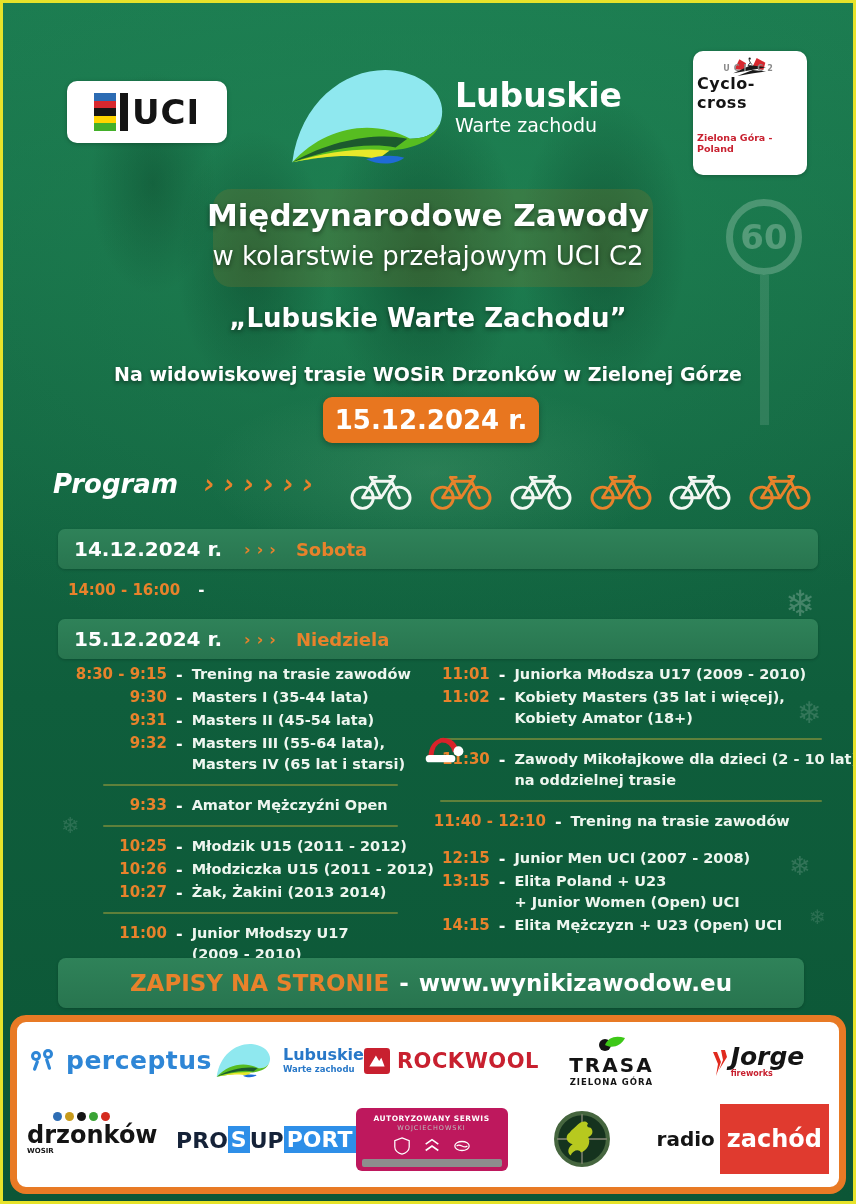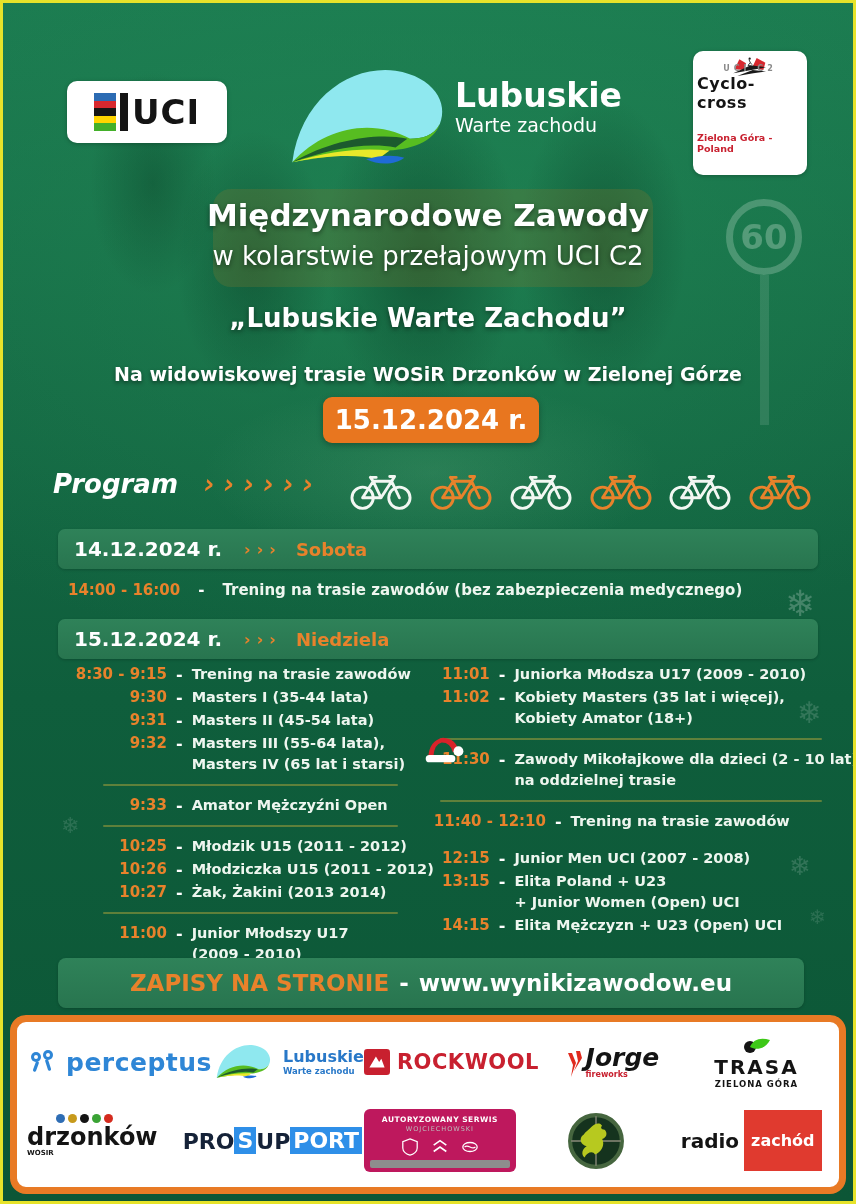--- a/index.html
+++ b/index.html
@@ -150,21 +150,21 @@
   .prosup .hl{color:#fff;background:#2E8FE8;padding:1px 3px;}
   .serwis-box{width:152px;background:#be185d;border-radius:6px;padding:6px 6px 4px;display:flex;flex-direction:column;align-items:center;}
   .serwis-l1{color:#fff;font-size:7.5px;font-weight:bold;letter-spacing:.5px;}
   .serwis-l2{color:#bcbcbc;font-size:6.5px;letter-spacing:1px;margin-top:1px;}
   .serwis-logos{display:flex;gap:12px;margin:5px 0 4px;align-items:center;}
   .serwis-logos svg{width:18px;height:18px;}
   .serwis-web{width:100%;height:8px;background:#8d8d8d;border-radius:2px;}
   .frog-emblem{width:58px;height:58px;}
   .radio{display:flex;align-items:center;gap:5px;}
   .radio-word{font-size:20px;font-weight:bold;color:#141414;}
-  .radio-hl{font-size:16px;font-weight:bold;color:#fff;background:#E03A2F;padding:21px 7px;}
+  .radio-hl{font-size:24px;font-weight:bold;color:#fff;background:#E03A2F;padding:21px 7px;}
 </style>
 </head>
 <body>
 
 <div class="poster" data-interactable="false">
 
   <div class="speed-sign" data-interactable="false">60</div>
   <div class="speed-pole" data-interactable="false"></div>
   <span class="snowflake" style="left:648px;top:532px;font-size:26px;opacity:.18;" data-interactable="false">❄</span>
   <span class="snowflake" style="left:782px;top:580px;font-size:36px;opacity:.22;" data-interactable="false">❄</span>
@@ -268,21 +268,20 @@
   </div>
 
   <div class="day-bar d1" data-interactable="false">
     <span class="day-date" data-interactable="false">14.12.2024 r.</span>
     <span class="day-chev" data-interactable="false">›››</span>
     <span class="day-name" data-interactable="false">Sobota</span>
   </div>
   <div class="day1-entry" data-interactable="false">
     <span class="stime" data-interactable="false">14:00 - 16:00</span>
     <span class="sdash" data-interactable="false">-</span>
-    <span class="etext" data-interactable="false">Trening na trasie zawodów (bez zabezpieczenia medycznego)</span>
   </div>
 
   <div class="day-bar d2" data-interactable="false">
     <span class="day-date" data-interactable="false">15.12.2024 r.</span>
     <span class="day-chev" data-interactable="false">›››</span>
     <span class="day-name" data-interactable="false">Niedziela</span>
   </div>
 
   <div class="schedule" data-interactable="false">
     <div class="scol left" data-interactable="false">
@@ -469,39 +468,39 @@
         </span>
       </div>
       <div class="sp-cell" data-interactable="false">
         <svg width="26" height="26" viewBox="0 0 24 24" data-interactable="false">
           <rect width="24" height="24" rx="3" fill="#C8202F"></rect>
           <path d="M5 17 L11 7 L14 12 L16 9 L19 17 Z" fill="#fff"></path>
         </svg>
         <span class="rw-word" data-interactable="false">ROCKWOOL</span>
       </div>
       <div class="sp-cell" data-interactable="false">
+        <span class="trasa">
+          <svg width="30" height="18" viewBox="0 0 30 18" data-interactable="false">
+            <circle cx="9" cy="10" r="6" fill="#141414"></circle>
+            <path d="M9 10 C12 2 20 0 29 3 C25 11 16 14 9 10 Z" fill="#3DC817"></path>
+          </svg>
+          <span class="trasa-word" data-interactable="false">TRASA</span>
+          <span class="trasa-sub" data-interactable="false">ZIELONA GÓRA</span>
+        </span>
+      </div>
+      <div class="sp-cell" data-interactable="false">
         <span class="jorge">
           <svg width="20" height="28" viewBox="0 0 20 28" data-interactable="false">
             <path d="M4 2 L9 14 L7 26 L12 12 L8 2 Z" fill="#E02A1E"></path>
             <path d="M12 0 L14 10 L10 20 L18 7 L16 0 Z" fill="#E02A1E"></path>
           </svg>
           <span>
             <div class="jorge-word" data-interactable="false">Jorge</div>
             <div class="jorge-sub" data-interactable="false">fireworks</div>
           </span>
-        </span>
-      </div>
-      <div class="sp-cell" data-interactable="false">
-        <span class="trasa">
-          <svg width="30" height="18" viewBox="0 0 30 18" data-interactable="false">
-            <circle cx="9" cy="10" r="6" fill="#141414"></circle>
-            <path d="M9 10 C12 2 20 0 29 3 C25 11 16 14 9 10 Z" fill="#3DC817"></path>
-          </svg>
-          <span class="trasa-word" data-interactable="false">TRASA</span>
-          <span class="trasa-sub" data-interactable="false">ZIELONA GÓRA</span>
         </span>
       </div>
     </div>
     <div class="sp-row" data-interactable="false">
       <div class="sp-cell" data-interactable="false">
         <span class="drz">
           <span class="drz-dots" data-interactable="false">
             <i style="background:#2E6DB4"></i>
               <i style="background:#C79A1B"></i>
               <i style="background:#141414"></i>

